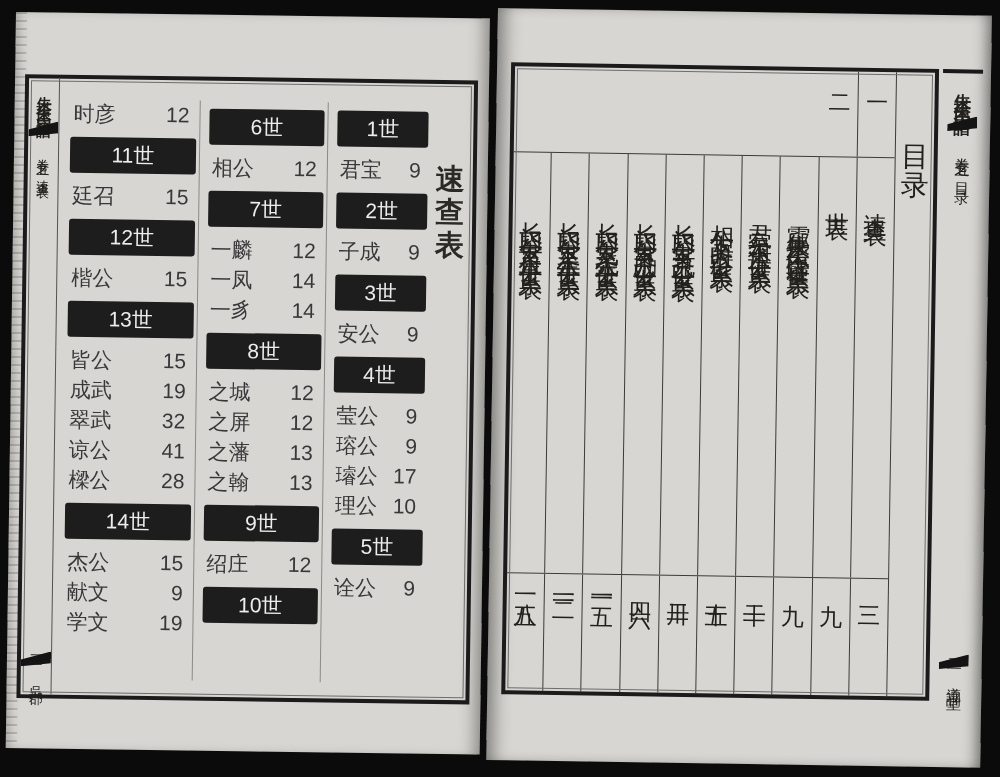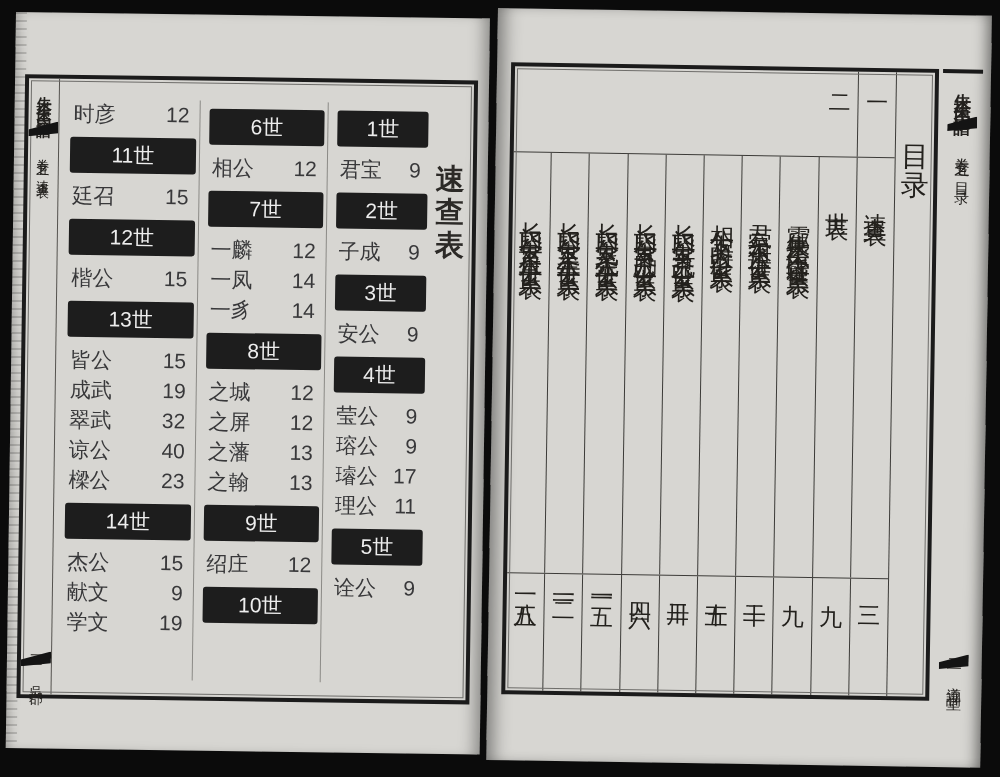--- a/index.html
+++ b/index.html
@@ -121,25 +121,25 @@
           <div class="lp-entry">
             <span>成武</span>
             <span>19</span>
           </div>
           <div class="lp-entry">
             <span>翠武</span>
             <span>32</span>
           </div>
           <div class="lp-entry">
             <span>谅公</span>
-            <span>40</span>
+            <span>41</span>
           </div>
           <div class="lp-entry">
             <span>樑公</span>
-            <span>23</span>
+            <span>28</span>
           </div>
           <div class="gen-box">14世</div>
           <div class="lp-entry">
             <span>杰公</span>
             <span>15</span>
           </div>
           <div class="lp-entry">
             <span>献文</span>
             <span>9</span>
           </div>
@@ -215,21 +215,21 @@
           <div class="lp-entry">
             <span>瑢公</span>
             <span>9</span>
           </div>
           <div class="lp-entry">
             <span>璿公</span>
             <span>17</span>
           </div>
           <div class="lp-entry">
             <span>理公</span>
-            <span>11</span>
+            <span>10</span>
           </div>
           <div class="gen-box">5世</div>
           <div class="lp-entry">
             <span>诠公</span>
             <span>9</span>
           </div>
         </div>
         <div class="lp-title-col">
         <span class="lp-title">速查表</span>
       </div>

